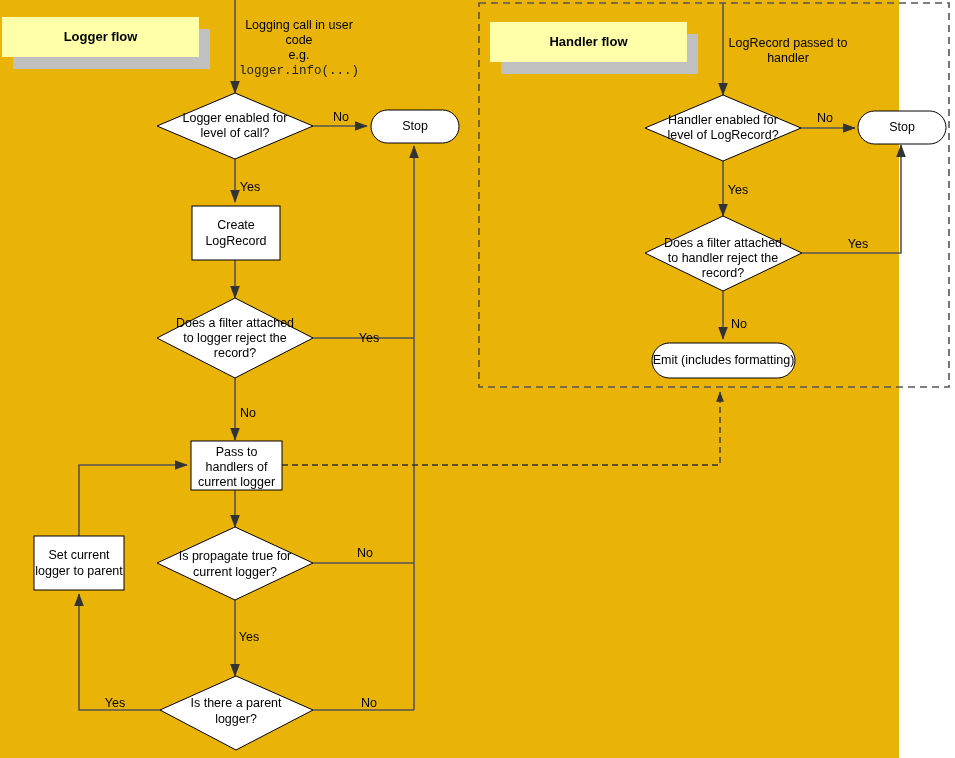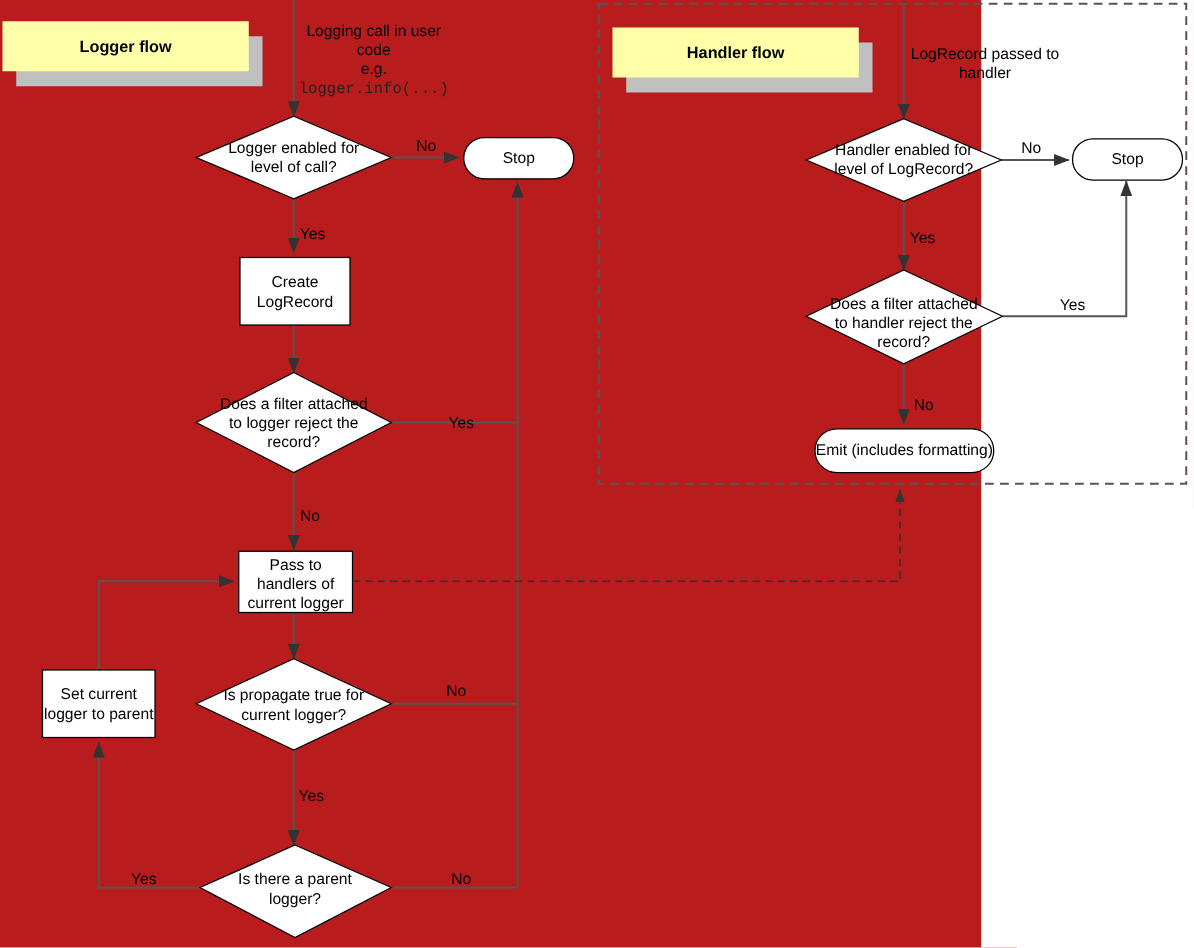--- a/index.html
+++ b/index.html
@@ -2,23 +2,23 @@
 <html><head>
 <meta charset="utf-8">
 <style>
   html, body {
     margin: 0;
     padding: 0;
     background: #ffffff;
   }
   #canvas {
     position: relative;
-    width: 785px;
+    width: 899px;
     height: 758px;
-    background: #b91c1c;
+    background: #eab308;
     font-family: "Liberation Sans", sans-serif;
   }
   svg { display: block; }
   .shape-stroke {
     fill: #ffffff;
     stroke: #000000;
     stroke-width: 1;
   }
   .edge {
     fill: none;

